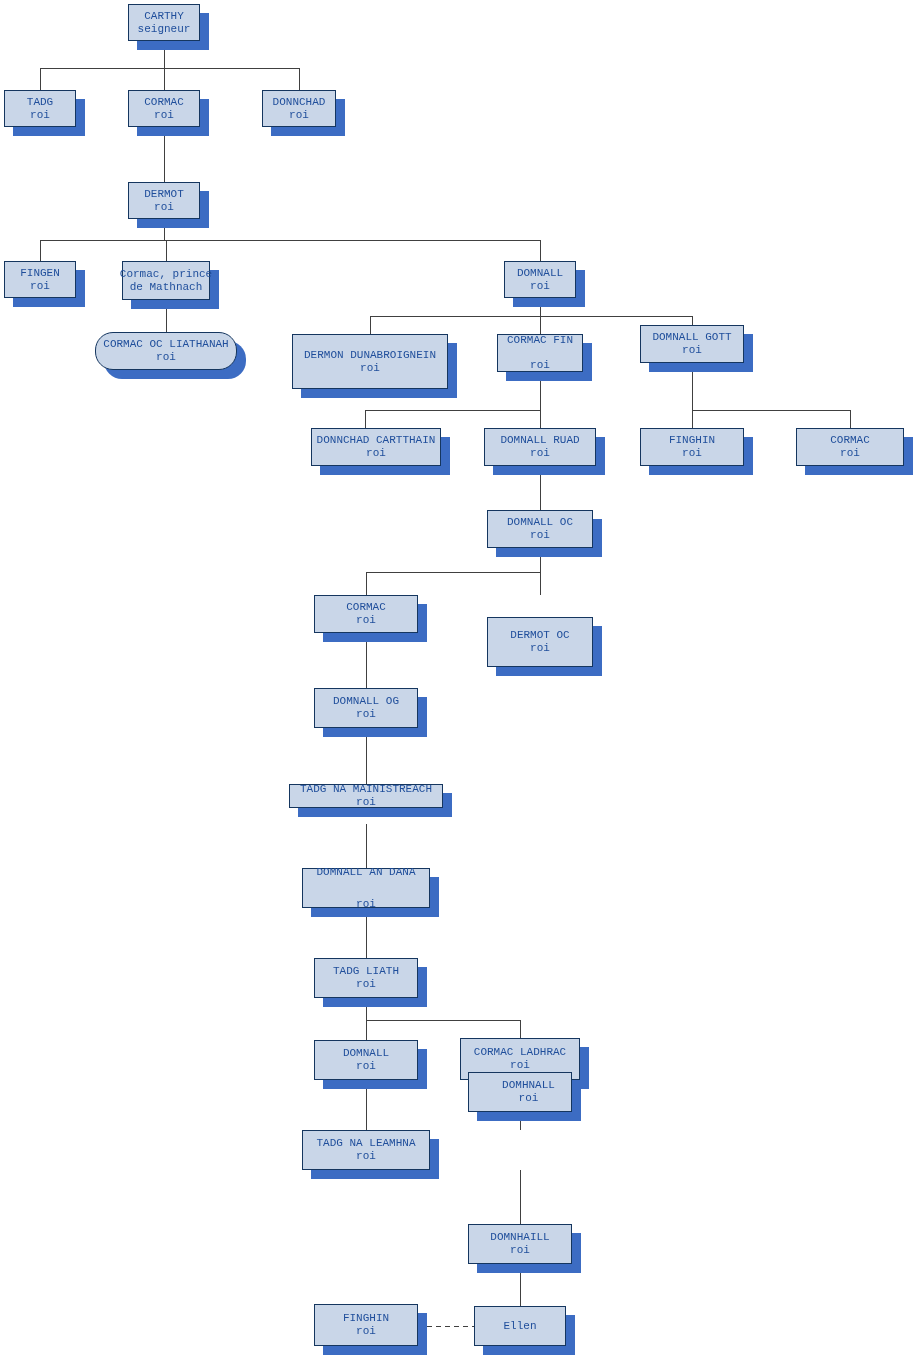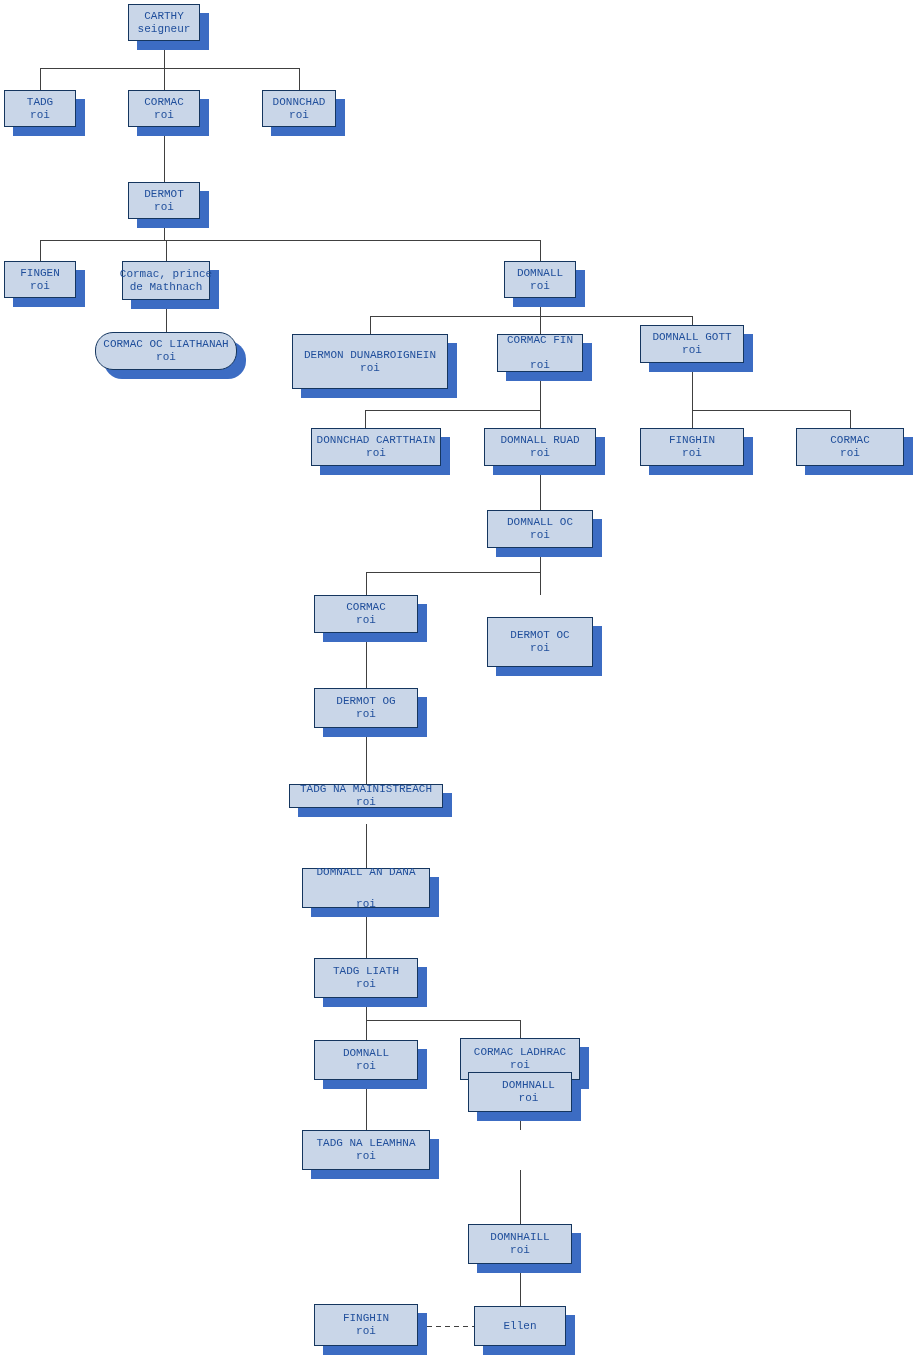--- a/index.html
+++ b/index.html
@@ -177,21 +177,21 @@
   </div>
     <div class="node" style="left: 314px; top: 595px; width: 104px; height: 38px;">
     <span class="line1">CORMAC</span>
     <span class="line2">roi</span>
   </div>
     <div class="node" style="left: 487px; top: 617px; width: 106px; height: 50px;">
     <span class="line1">DERMOT OC</span>
     <span class="line2">roi</span>
   </div>
     <div class="node" style="left: 314px; top: 688px; width: 104px; height: 40px;">
-    <span class="line1">DERMOT OG</span>
+    <span class="line1">DOMNALL OG</span>
     <span class="line2">roi</span>
   </div>
     <div class="node" style="left: 289px; top: 784px; width: 154px; height: 24px;">
     <span class="line1">TADG NA MAINISTREACH</span>
     <span class="line2">roi</span>
   </div>
     <div class="node" style="left: 302px; top: 868px; width: 128px; height: 40px; gap: 19px;">
     <span class="line1">DOMNALL AN DANA</span>
     <span class="line2">roi</span>
   </div>

